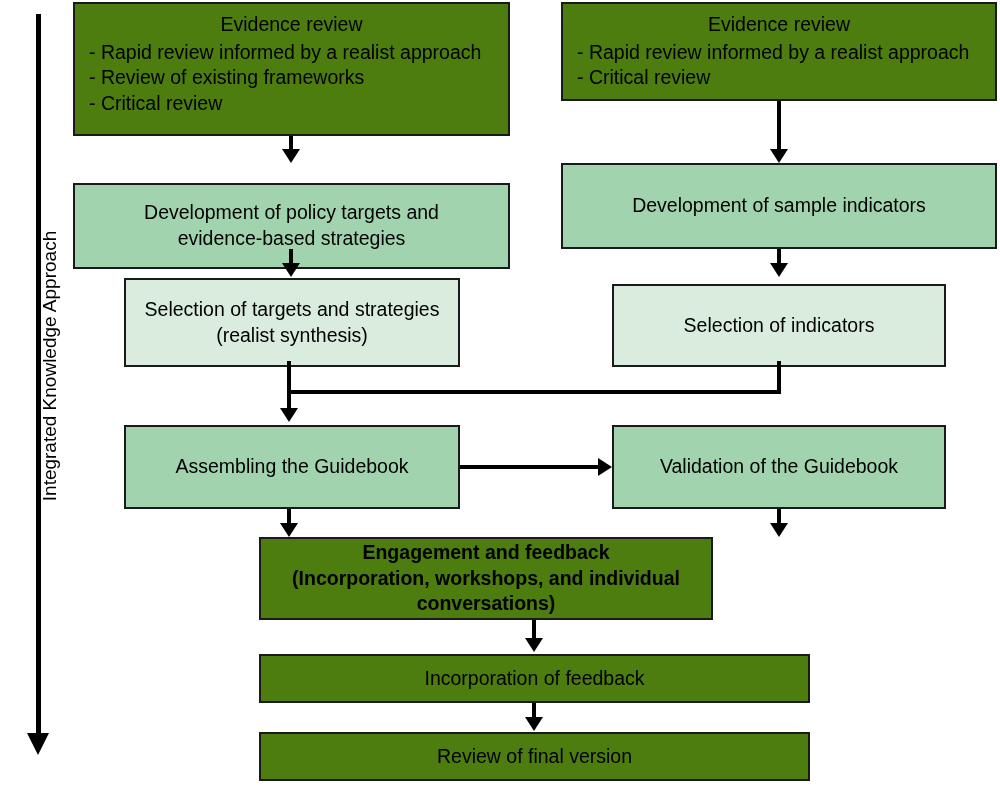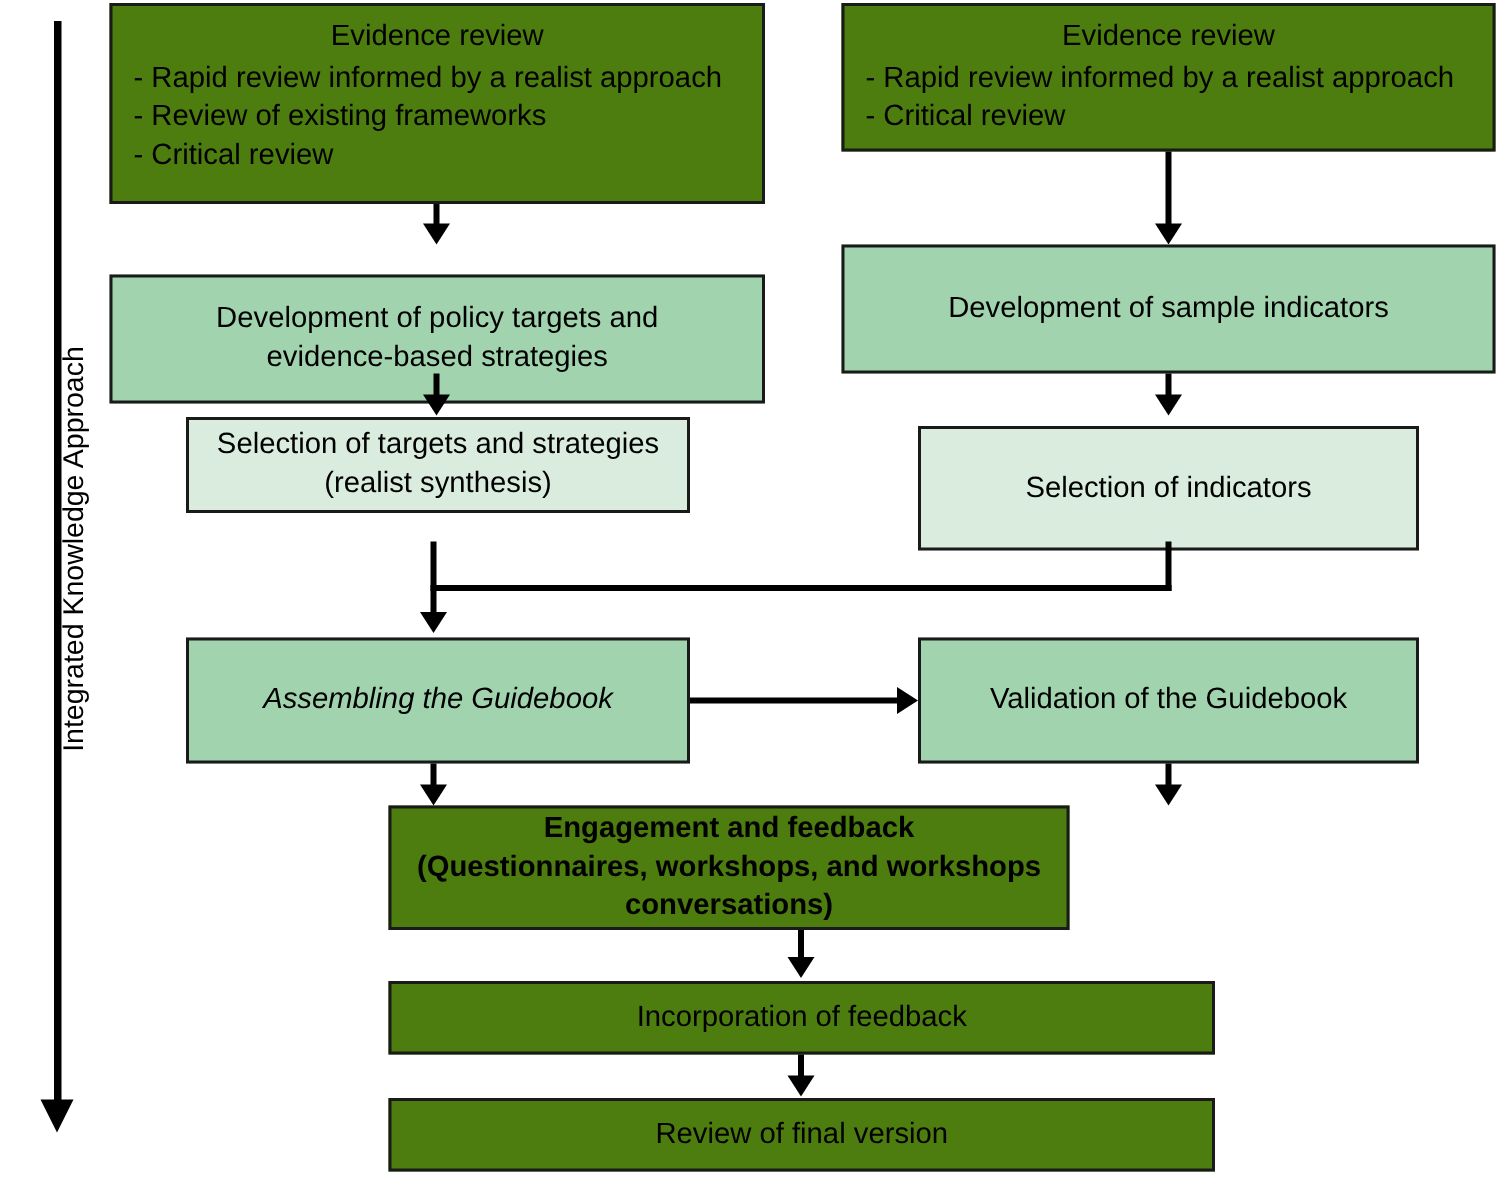--- a/index.html
+++ b/index.html
@@ -145,40 +145,40 @@
       <div>Development of sample indicators</div>
     </div>
   </div>
 
   <div class="line vline" style="left:289px; top:249px; height:16px;"></div>
   <div class="arrowhead-down" style="left:282px; top:263px;"></div>
 
   <div class="line vline" style="left:777px; top:249px; height:16px;"></div>
   <div class="arrowhead-down" style="left:770px; top:263px;"></div>
 
-  <div class="node green-light" style="left:124px; top:278px; width:336px; height:64px;">
+  <div class="node green-light" style="left:124px; top:278px; width:336px; height:89px;">
     <div class="txt">
       <div>Selection of targets and strategies</div>
       <div>(realist synthesis)</div>
     </div>
   </div>
 
   <div class="node green-light" style="left:612px; top:284px; width:334px; height:83px;">
     <div class="txt">
       <div>Selection of indicators</div>
     </div>
   </div>
 
   <div class="line vline" style="left:777px; top:361px; height:33px;"></div>
   <div class="line hline" style="left:287px; top:390px; width:494px;"></div>
 
   <div class="line vline" style="left:287px; top:361px; height:50px;"></div>
   <div class="arrowhead-down" style="left:280px; top:408px;"></div>
 
-  <div class="node green-dark" style="left:124px; top:425px; width:336px; height:84px;font-style:italic;">
+  <div class="node green-dark" style="left:124px; top:425px; width:336px; height:84px;">
     <div class="txt">
       <div>Assembling the Guidebook</div>
     </div>
   </div>
 
   <div class="node green-dark" style="left:612px; top:425px; width:334px; height:84px;">
     <div class="txt">
       <div>Validation of the Guidebook</div>
     </div>
   </div>
@@ -188,21 +188,21 @@
 
   <div class="line vline" style="left:287px; top:509px; height:16px;"></div>
   <div class="arrowhead-down" style="left:280px; top:523px;"></div>
 
   <div class="line vline" style="left:777px; top:509px; height:16px;"></div>
   <div class="arrowhead-down" style="left:770px; top:523px;"></div>
 
   <div class="node plain" style="left:259px; top:537px; width:454px; height:83px;font-weight:bold;">
     <div class="txt">
       <div>Engagement and feedback</div>
-      <div>(Questionnaires, workshops, and workshops conversations)</div>
+      <div>(Incorporation, workshops, and individual conversations)</div>
     </div>
   </div>
 
   <div class="line vline" style="left:532px; top:620px; height:20px;"></div>
   <div class="arrowhead-down" style="left:525px; top:638px;"></div>
 
   <div class="node plain" style="left:259px; top:654px; width:551px; height:49px;justify-content:flex-end;">
     <div class="txt">
       <div>Incorporation of feedback</div>
     </div>

